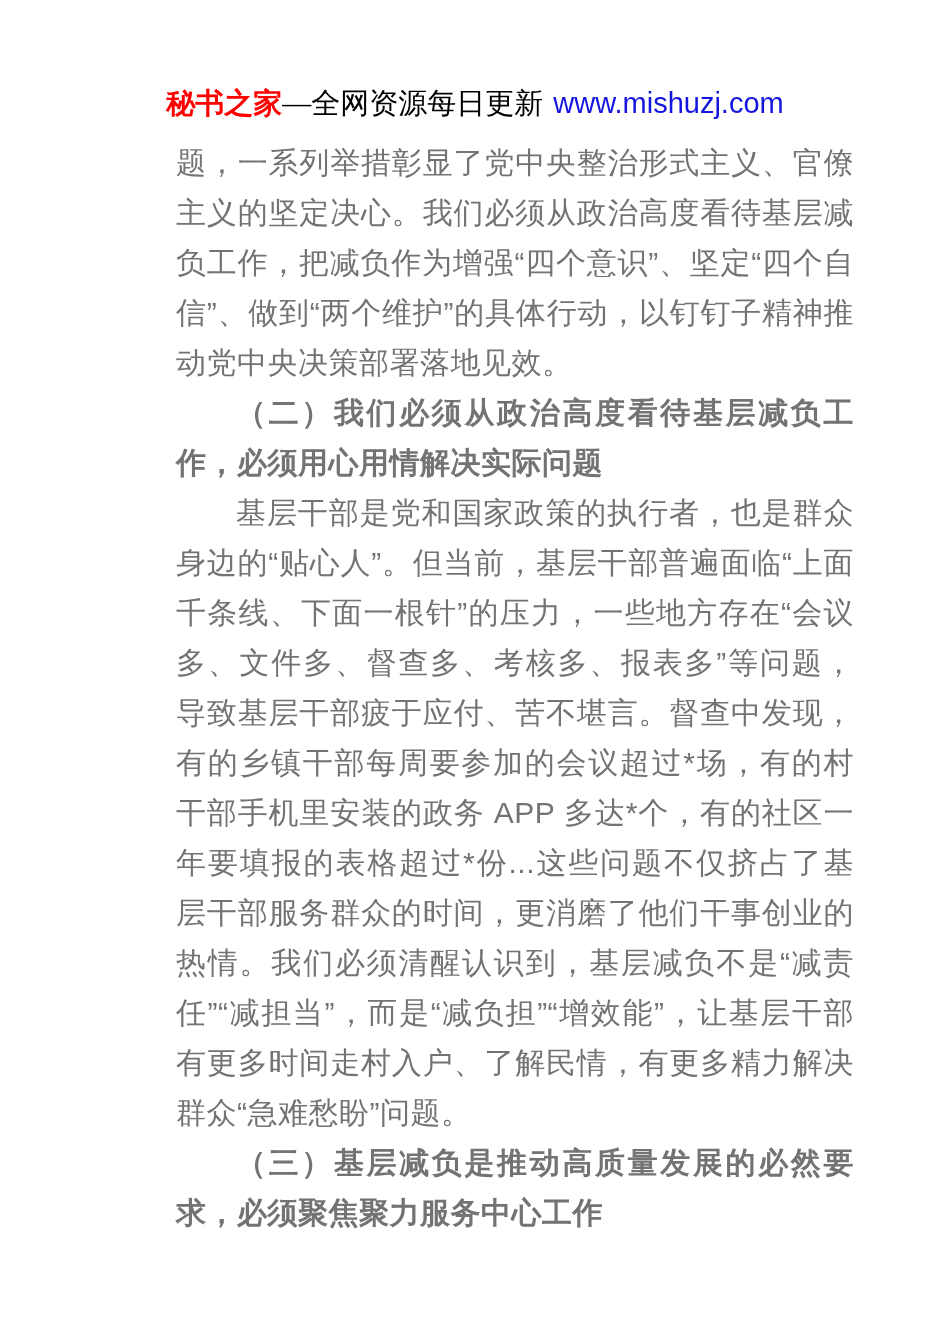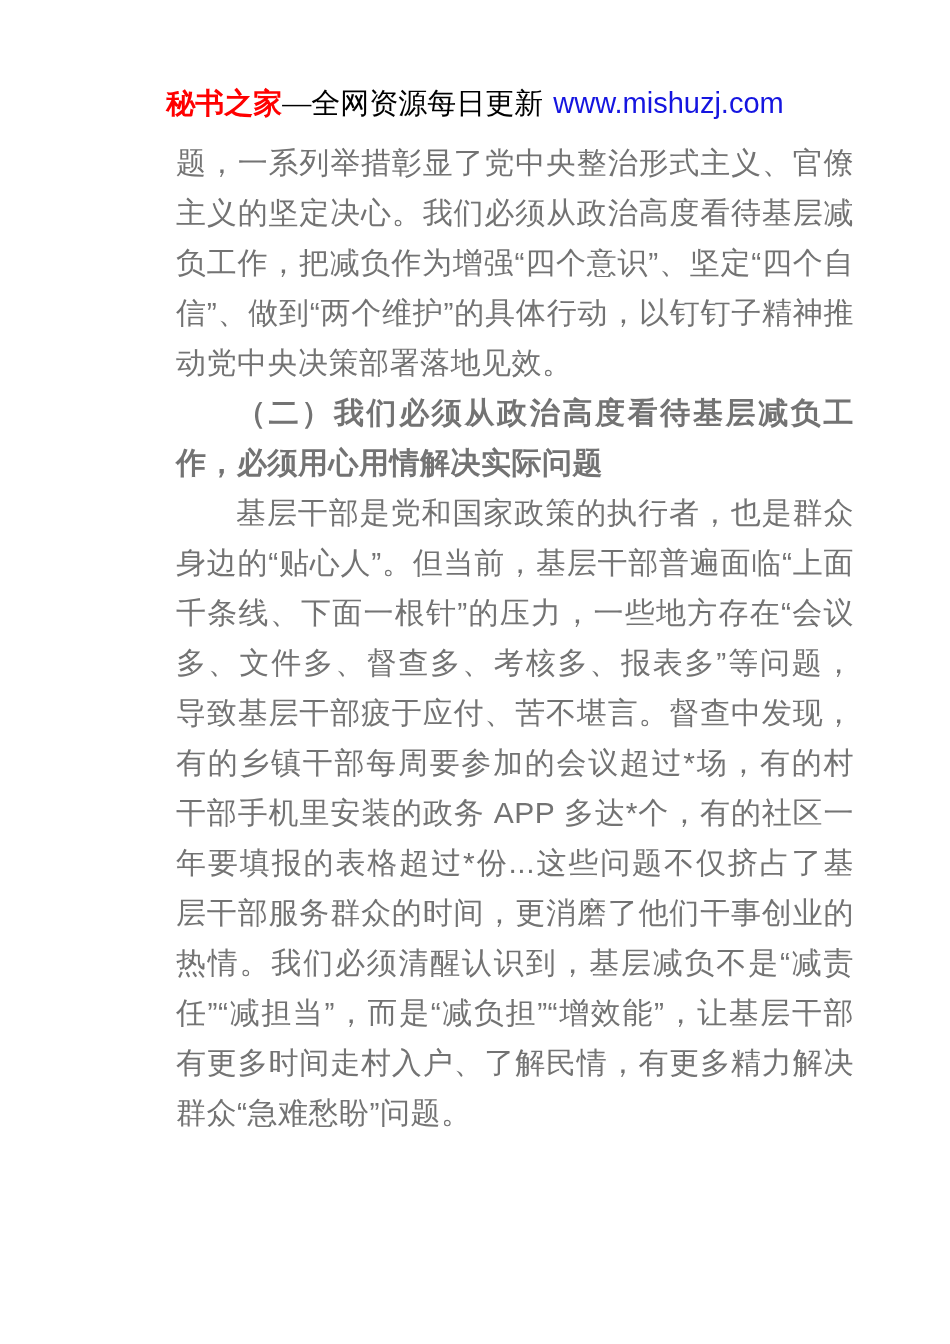--- a/index.html
+++ b/index.html
@@ -72,15 +72,16 @@
 <div class="page">
 
   <div class="site-header">
     <span class="brand" style="color: rgb(255, 0, 0);">秘书之家</span><span class="tagline">—全网资源每日更新</span><a class="url" style="color: rgb(21, 21, 224); text-align: right;">www.mishuzj.com</a>
   </div>
 
   <div class="content">
     <p class="body-para">题，一系列举措彰显了党中央整治形式主义、官僚主义的坚定决心。我们必须从政治高度看待基层减负工作，把减负作为增强“四个意识”、坚定“四个自信”、做到“两个维护”的具体行动，以钉钉子精神推动党中央决策部署落地见效。</p>
     <p class="heading-para indent">（二）我们必须从政治高度看待基层减负工作，必须用心用情解决实际问题</p>
     <p class="body-para indent">基层干部是党和国家政策的执行者，也是群众身边的“贴心人”。但当前，基层干部普遍面临“上面千条线、下面一根针”的压力，一些地方存在“会议多、文件多、督查多、考核多、报表多”等问题，导致基层干部疲于应付、苦不堪言。督查中发现，有的乡镇干部每周要参加的会议超过*场，有的村干部手机里安装的政务 APP 多达*个，有的社区一年要填报的表格超过*份...这些问题不仅挤占了基层干部服务群众的时间，更消磨了他们干事创业的热情。我们必须清醒认识到，基层减负不是“减责任”“减担当”，而是“减负担”“增效能”，让基层干部有更多时间走村入户、了解民情，有更多精力解决群众“急难愁盼”问题。</p>
+    <p class="heading-para indent">（三）基层减负是推动高质量发展的必然要求，必须聚焦聚力服务中心工作</p>
   </div>
 
 </div>
 
 </body></html>

